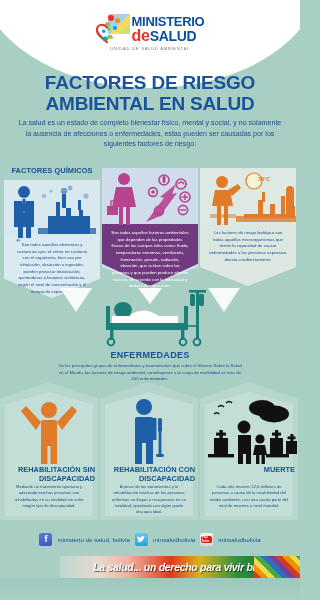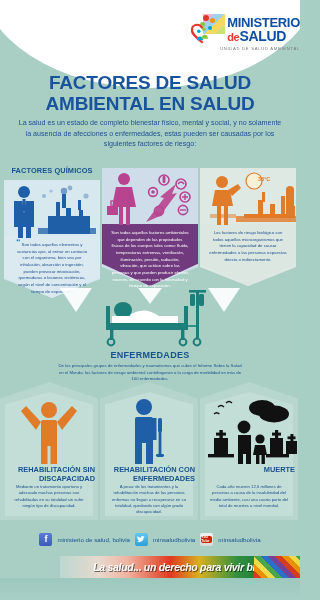--- a/index.html
+++ b/index.html
@@ -12,38 +12,38 @@
   .poster{position:relative;width:300px;height:600px;background:#a9cfc5;overflow:hidden;}
 
   
   .dome{
     position:absolute;left:-20px;top:-92px;width:340px;height:180px;
     background:#ffffff;border-radius:0 0 50% 50%/0 0 62% 62%;
     z-index:1;
   }
   .logo-wrap{
     position:absolute;left:0;top:14px;width:300px;height:44px;z-index:3;
-    display:flex;flex-direction:column;align-items:flex-end;justify-content:flex-start;
+    display:flex;flex-direction:column;align-items:center;justify-content:flex-start;
   }
   .logo-row{display:flex;align-items:center;gap:2px;}
   .logo-mark{position:relative;width:34px;height:30px;}
   .logo-sq{position:absolute;right:0;top:0;width:22px;height:20px;
     background:
       linear-gradient(135deg,#f7b2c8 0 25%,#9ad0ec 25% 50%,#f6d65a 50% 75%,#c9e06a 75% 100%);
     opacity:.95;}
   .logo-dots span{position:absolute;border-radius:50%;}
   .d1{width:6px;height:6px;background:#e8322c;left:12px;top:1px;}
   .d2{width:5px;height:5px;background:#f39200;left:19px;top:4px;}
   .d3{width:5px;height:5px;background:#8cc63e;left:9px;top:8px;}
   .d4{width:4px;height:4px;background:#00a0df;left:17px;top:12px;}
   .heart{position:absolute;left:0;bottom:0;width:22px;height:22px;}
   .logo-text{display:flex;flex-direction:column;line-height:1;}
   .l-min{font-size:13px;font-weight:bold;color:#0b4ea2;letter-spacing:-.3px;}
   .l-sal{font-size:14px;font-weight:bold;color:#0b4ea2;letter-spacing:-.3px;}
-  .l-sal .de{color:#e8322c;font-size:11px;}
+  .l-sal .de{color:#e8322c;font-size:16px;}
   .l-unidad{font-size:4.2px;color:#7b7b7b;letter-spacing:.7px;text-align:center;margin-top:2px;}
 
   
   .title{
     position:absolute;left:0;top:72px;width:300px;text-align:center;z-index:4;
     color:#19539b;font-size:19px;font-weight:bold;line-height:1.12;letter-spacing:-.2px;
   }
   .intro{
     position:absolute;left:16px;top:118px;width:268px;text-align:center;z-index:4;
     color:#1c4f8f;font-size:7.1px;line-height:1.5;
@@ -167,21 +167,21 @@
       </div>
       <div class="logo-text">
         <span class="l-min">MINISTERIO</span>
         <span class="l-sal"><span class="de">de</span><span>SALUD</span></span>
       </div>
     </div>
     <div class="l-unidad">UNIDAD DE SALUD AMBIENTAL</div>
   </div>
 
   <div class="title">
-    <div>FACTORES DE SALUD</div>
+    <div>FACTORES DE RIESGO</div>
     <div>AMBIENTAL EN SALUD</div>
   </div>
 
   <div class="intro">La salud es un estado de completo bienestar físico, mental y social, y no solamente la ausencia de afecciones o enfermedades, estas pueden ser causadas por los siguientes factores de riesgo:</div>
 
   <div class="cols">
 
     <div class="col c1">
       <div class="col-head">FACTORES QUÍMICOS</div>
       <div class="col-body">
@@ -310,21 +310,21 @@
       <svg class="bp-art" viewBox="0 0 98 70">
         <circle cx="44" cy="13" r="8" fill="#1f5fa8"></circle>
         <rect x="35" y="23" width="18" height="26" rx="2" fill="#1f5fa8"></rect>
         <rect x="35" y="47" width="7" height="23" fill="#1f5fa8"></rect>
         <rect x="46" y="47" width="7" height="23" fill="#1f5fa8"></rect>
         <rect x="52" y="24" width="4.5" height="22" fill="#1f5fa8"></rect>
         <rect x="58" y="24" width="4" height="14" rx="1.6" fill="#1f5fa8"></rect>
         <rect x="58.6" y="36" width="2.8" height="26" fill="#1f5fa8"></rect>
         <rect x="56" y="60" width="8" height="3" rx="1.4" fill="#1f5fa8"></rect>
       </svg>
-      <div class="bp-title">REHABILITACIÓN CON ENFERMEDADES</div>
+      <div class="bp-title">REHABILITACIÓN CON DISCAPACIDAD</div>
       <div class="bp-text">A pesar de los tratamientos y la rehabilitación muchas de las personas enfermas no llegan a recuperarse en su totalidad, quedando con algún grado discapacidad.</div>
     </div>
 
     <div class="bp b3">
       <div class="bp-bg"></div>
         <div class="bp-inner"></div>
       <svg class="bp-art" viewBox="0 0 98 70">
         <ellipse cx="62" cy="14" rx="13" ry="8" fill="#111"></ellipse>
         <ellipse cx="74" cy="20" rx="15" ry="8.5" fill="#111"></ellipse>
         <path d="M18 13q3-3 6 0M26 9q3-3 6 0M14 20q2.6-2.6 5.4 0" stroke="#111" stroke-width="1.3" fill="none"></path>

